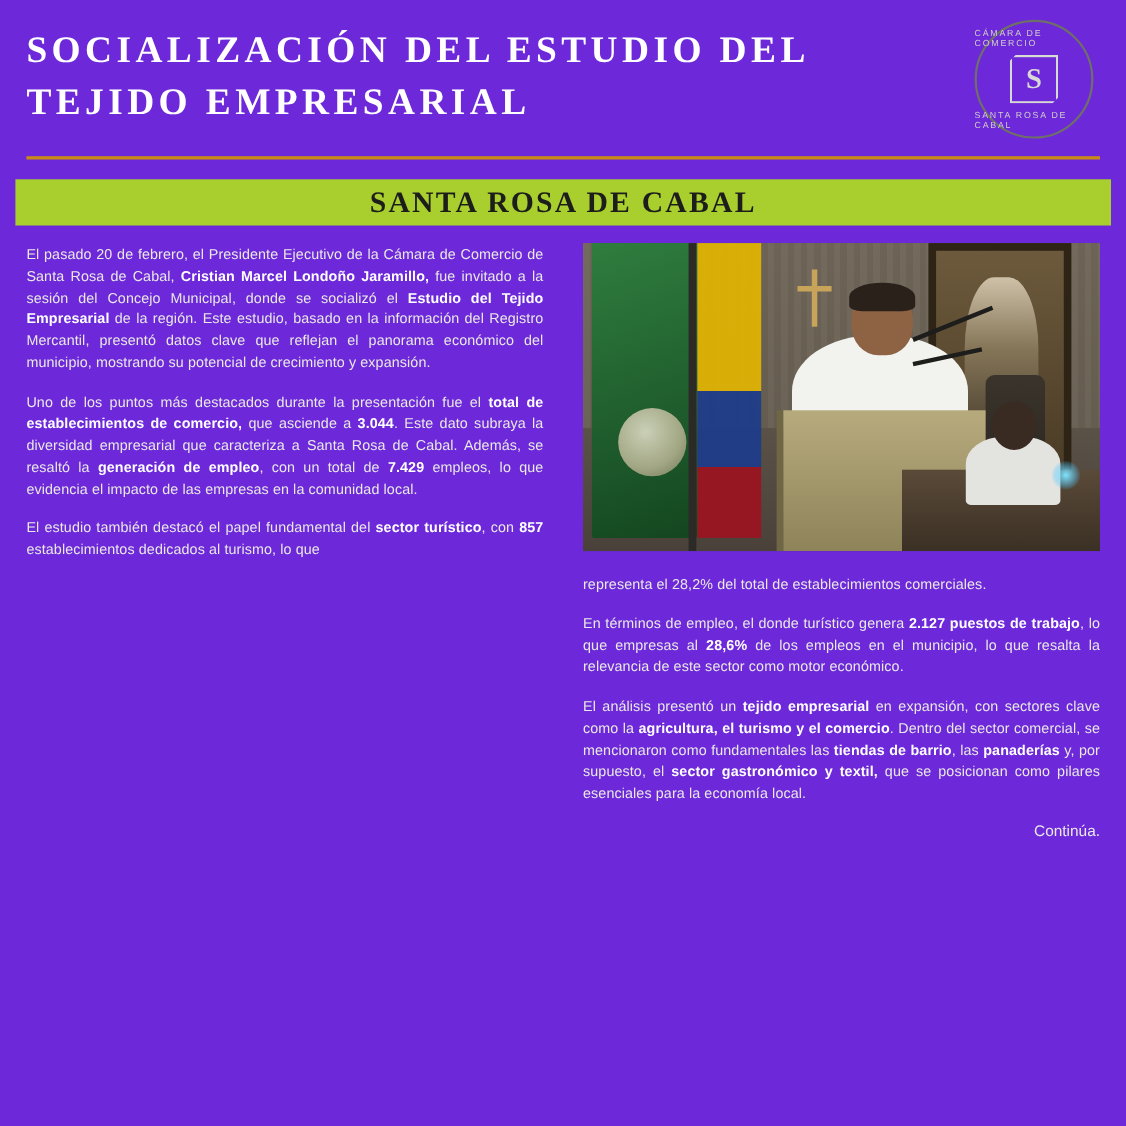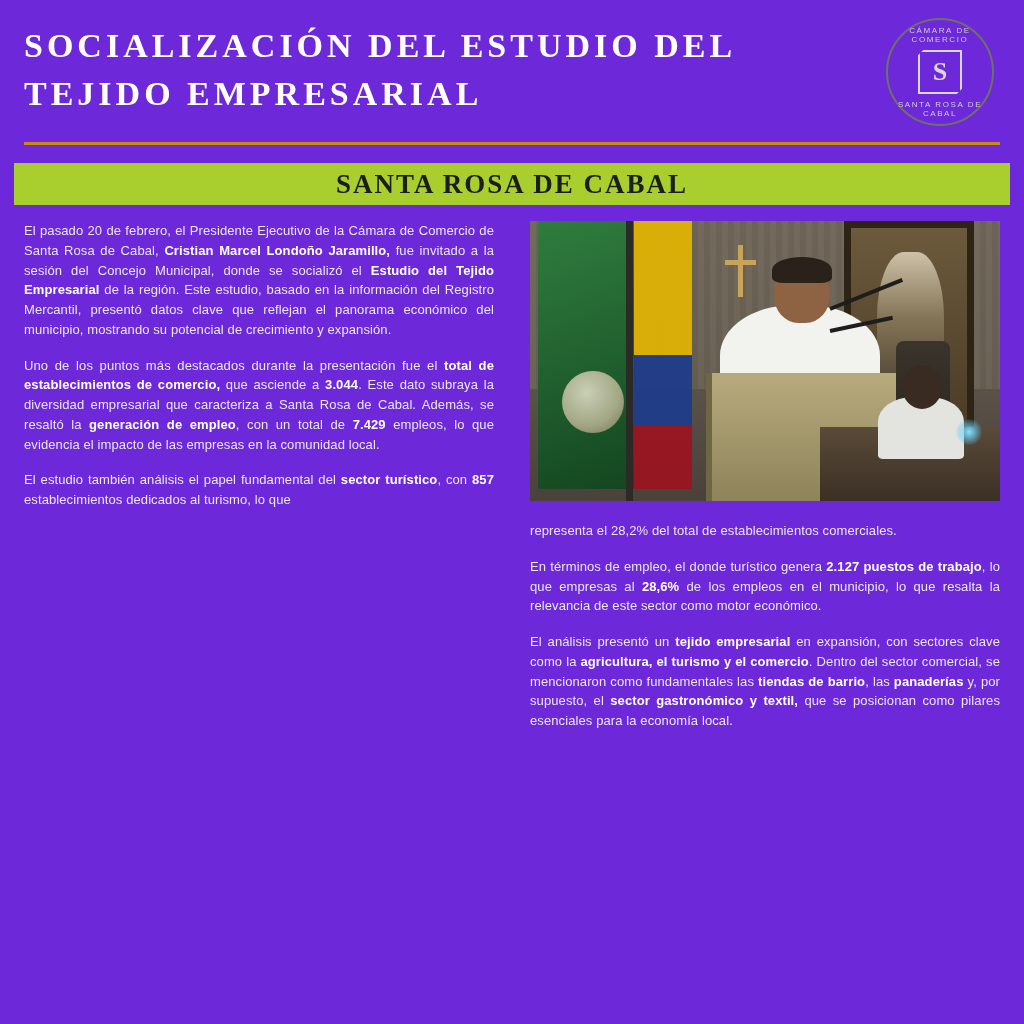--- a/index.html
+++ b/index.html
@@ -50,21 +50,20 @@
     display: flex; align-items: center; justify-content: center;
     font-family: "Liberation Serif", serif;
     font-weight: bold;
     font-size: 26px;
     color: #d8d8d4;
     clip-path: polygon(12% 0, 100% 0, 100% 88%, 88% 100%, 0 100%, 0 12%);
   }
   .logo-text-top, .logo-text-bottom {
     position: absolute;
     left: 0; width: 100%;
-    text-align: center;
     font-family: "Liberation Sans", sans-serif;
     font-size: 8px;
     letter-spacing: 1.6px;
     color: #cfcfc9;
   }
   .logo-text-top { top: 8px; }
   .logo-text-bottom { bottom: 8px; }
 
   .rule-gold {
     height: 3px;
@@ -279,27 +278,28 @@
       <div class="ph-desk"></div>
       <div class="ph-person2-body"></div>
       <div class="ph-person2-head"></div>
       <div class="ph-glow"></div>
     </div>
 
     <div class="col-left">
       <div>
           <p class="text"><span>El pasado 20 de febrero, el Presidente Ejecutivo de la Cámara de Comercio de Santa Rosa de Cabal, </span><b>Cristian Marcel Londoño Jaramillo,</b><span> fue invitado a la sesión del Concejo Municipal, donde se socializó el </span><b>Estudio del Tejido Empresarial</b><span> de la región. Este estudio, basado en la información del Registro Mercantil, presentó datos clave que reflejan el panorama económico del municipio, mostrando su potencial de crecimiento y expansión.</span></p>
           <p class="text"><span>Uno de los puntos más destacados durante la presentación fue el </span><b>total de establecimientos de comercio,</b><span> que asciende a </span><b>3.044</b><span>. Este dato subraya la diversidad empresarial que caracteriza a Santa Rosa de Cabal. Además, se resaltó la </span><b>generación de empleo</b><span>, con un total de </span><b>7.429</b><span> empleos, lo que evidencia el impacto de las empresas en la comunidad local.</span></p>
-          <p class="text"><span>El estudio también análisis el papel fundamental del </span><b>sector turístico</b><span>, con </span><b>857</b><span> establecimientos dedicados al turismo, lo que</span></p>
+          <p class="text"><span>El estudio también destacó el papel fundamental del </span><b>sector turístico</b><span>, con </span><b>857</b><span> establecimientos dedicados al turismo, lo que</span></p>
         </div>
     </div>
 
     <div class="col-right">
       <div style="height:300px"></div>
       <div>
           <p class="text"><span>representa el 28,2% del total de establecimientos comerciales.</span></p>
           <p class="text"><span> En términos de empleo, el donde turístico genera </span><b>2.127 puestos de trabajo</b><span>, lo que empresas al </span><b>28,6%</b><span> de los empleos en el municipio, lo que resalta la relevancia de este sector como motor económico.</span></p>
           <p class="text"><span>El análisis presentó un </span><b>tejido empresarial</b><span> en expansión, con sectores clave como la </span><b>agricultura, el turismo y el comercio</b><span>. Dentro del sector comercial, se mencionaron como fundamentales las </span><b>tiendas de barrio</b><span>, las </span><b>panaderías</b><span> y, por supuesto, el </span><b>sector gastronómico y textil,</b><span> que se posicionan como pilares esenciales para la economía local.</span></p>
         </div>
+      <div class="continua">Continúa.</div>
     </div>
 
   </div>
 </div>
 
 </body></html>

